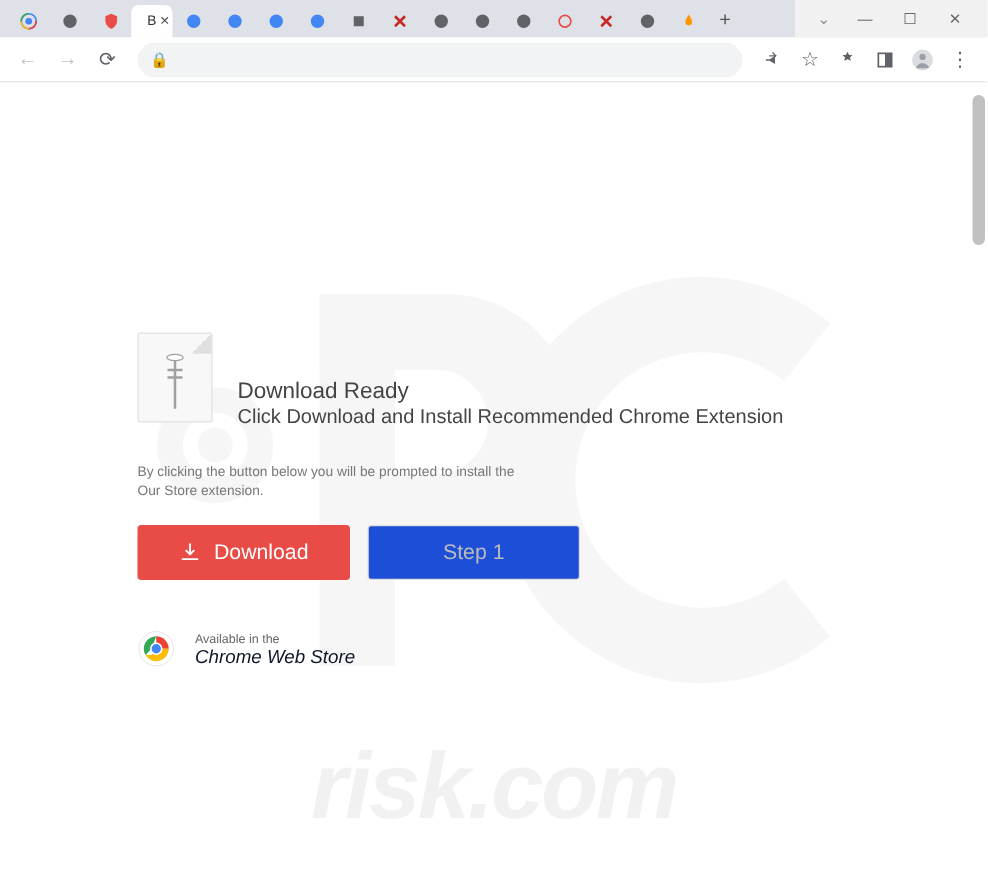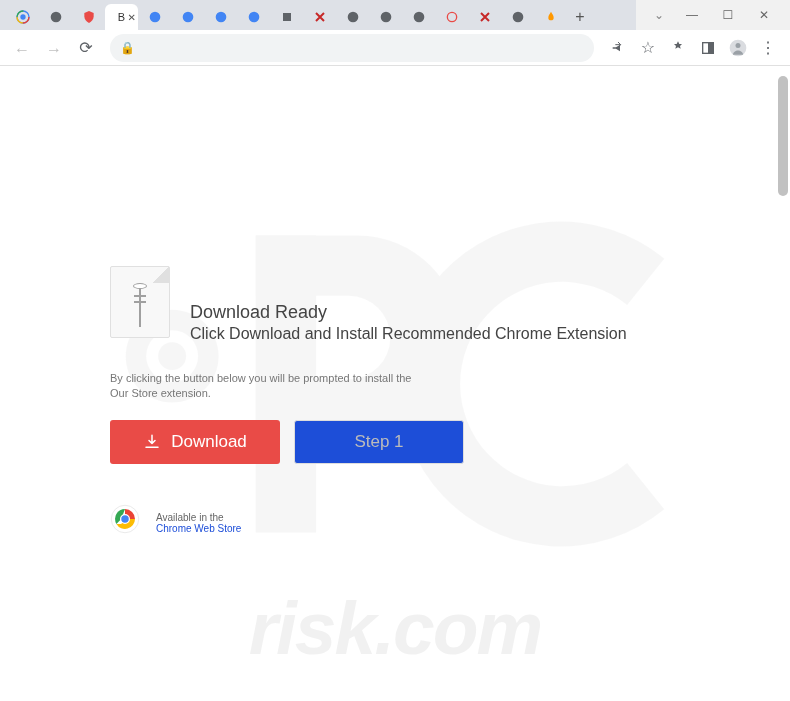--- a/index.html
+++ b/index.html
@@ -55,21 +55,21 @@
 
 .btn-row { display: flex; gap: 14px; margin-top: 18px; }
 .btn { height: 44px; border-radius: 3px; display: flex; align-items: center; justify-content: center; font-size: 17px; cursor: pointer; text-align: center; }
 .btn-download { width: 170px; background: #e94b47; color: #fff; gap: 10px; }
 .btn-download svg { width: 18px; height: 18px; }
 .btn-step { width: 170px; background: #1d4ed8; border: 1px solid #ddd; color: #bbb; }
 
 .store-badge { display: flex; align-items: flex-end; gap: 16px; margin-top: 40px; }
 .chrome-logo { width: 30px; height: 30px; }
 .store-text .avail { font-size: 10px; color: #666; }
-.store-text .store { font-size: 10px; color: #1d4ed8; font-weight: 500; }
+.store-text .store { font-size: 15px; color: #0f172a; font-weight: 500; font-style: italic; }
 
 
 .watermark-bottom { position:absolute; left:0; right:0; bottom:30px; display:flex; justify-content:center; opacity:0.08; font-size:75px; font-weight:900; font-style:italic; color:#555; letter-spacing:-2px; pointer-events:none; }
 </style>
 </head>
 <body>
 
 <div class="tab-strip">
   <div class="tab">
       <svg class="favicon" viewBox="0 0 24 24">

